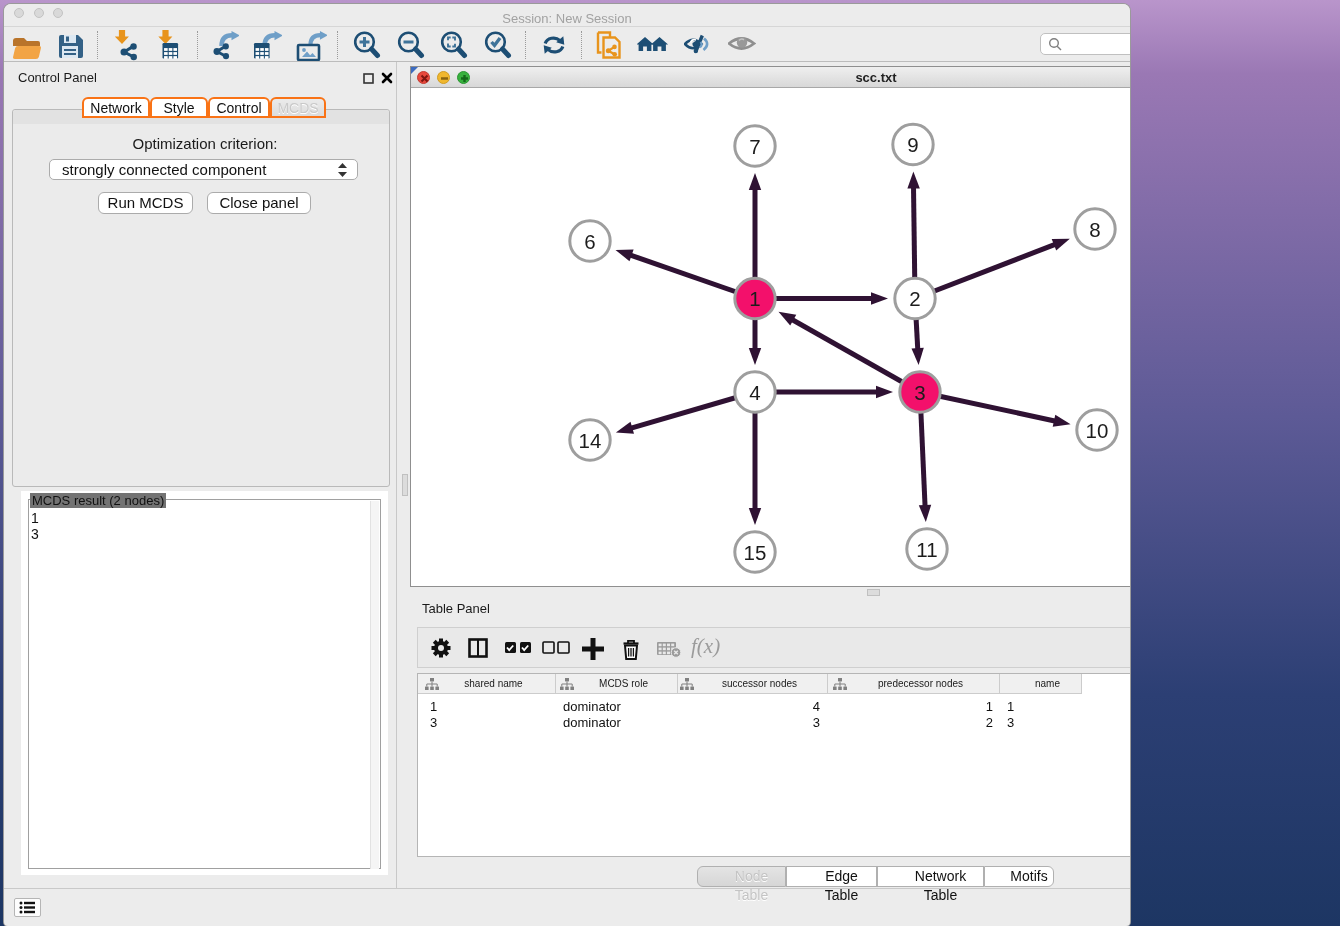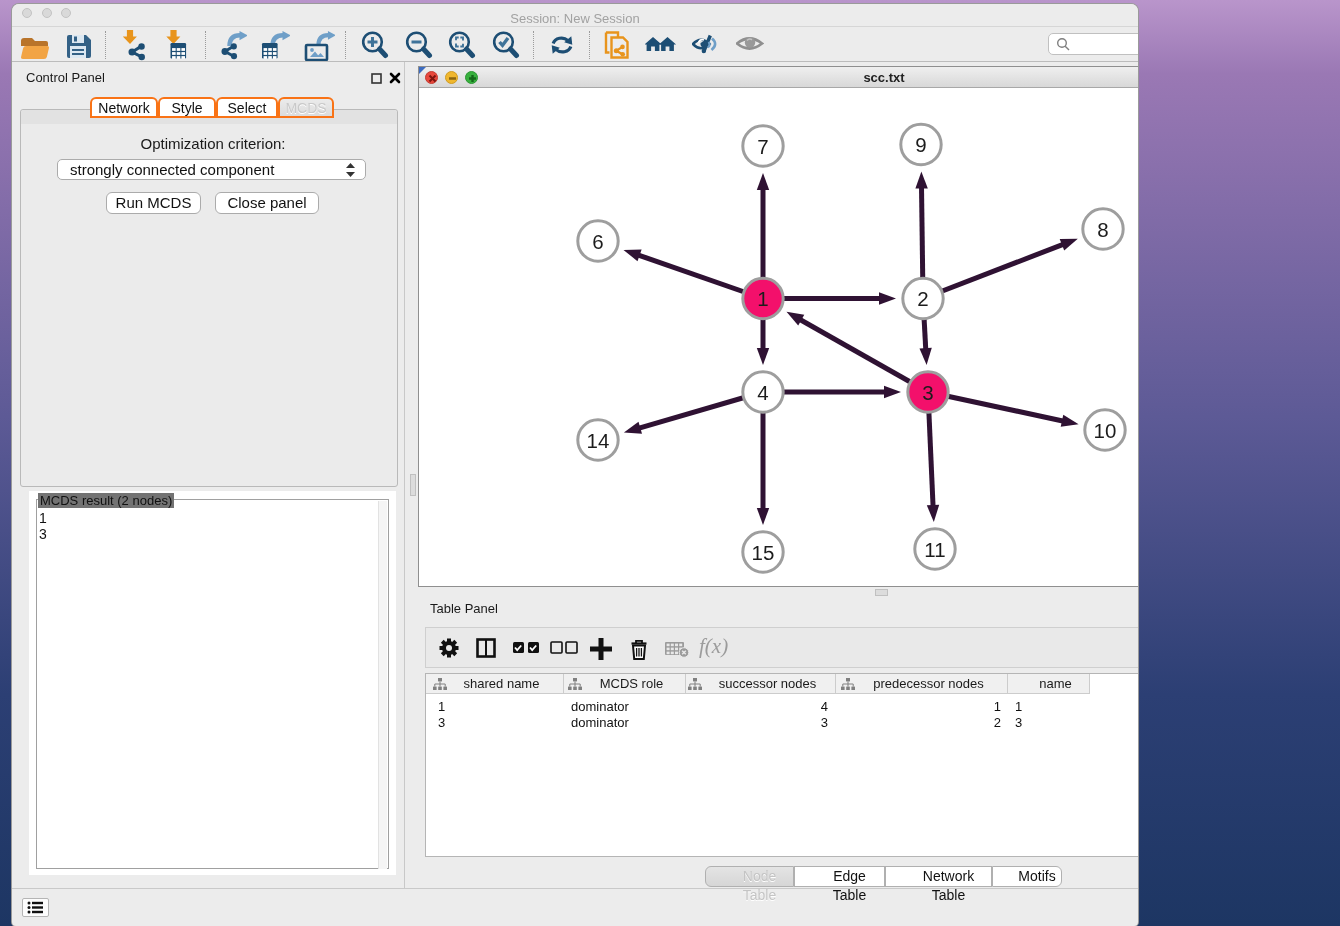--- a/index.html
+++ b/index.html
@@ -1,19 +1,19 @@
 <!DOCTYPE html>
 <html><head><meta charset="utf-8">
 <style>
 *{margin:0;padding:0;box-sizing:border-box;}
 body{width:1340px;height:926px;overflow:hidden;
  font-family:"Liberation Sans",sans-serif;
  background:linear-gradient(180deg,#b995cb 0%,#9a78b4 8%,#5d5a96 45%,#2c3f74 75%,#1d3663 100%);}
 .abs{position:absolute;}
-#win{position:absolute;left:12px;top:4px;width:1126px;height:922px;background:#ececec;
+#win{position:absolute;left:4px;top:4px;width:1126px;height:922px;background:#ececec;
  border-radius:7px 7px 4px 4px;box-shadow:0 0 0 1px #9a9a9a;overflow:hidden;}
 
 #titlebar{position:absolute;left:0;top:0;width:100%;height:23px;background:#ececec;border-bottom:1px solid #d6d6d6;}
 .tl{position:absolute;top:4px;width:10px;height:10px;border-radius:50%;background:#d9d9d9;border:1px solid #c2c2c2;}
 #title{position:absolute;top:7px;left:0;width:100%;text-align:center;font-size:13px;color:#a2a2a2;}
 
 #toolbar{position:absolute;left:0;top:23px;width:100%;height:35px;background:#ececec;border-bottom:1px solid #bcbcbc;}
 .tsep{position:absolute;top:4px;height:28px;width:0;border-left:1px dotted #9a9a9a;}
 .ticon{position:absolute;top:2px;}
 #searchbox{position:absolute;left:1036px;top:6px;width:292px;height:22px;background:#fff;border:1px solid #c0c0c0;border-radius:5px;}
@@ -49,21 +49,21 @@
 .mac{position:absolute;top:4px;width:13px;height:13px;border-radius:50%;}
 #netcorner{position:absolute;left:0;top:0;width:0;height:0;border-top:7px solid #3d6cc0;border-right:7px solid transparent;}
 
 #grip-v{position:absolute;left:398px;top:470px;width:6px;height:22px;background:#dcdcdc;border:1px solid #c0c0c0;}
 #grip-h{position:absolute;left:863px;top:585px;width:13px;height:7px;background:#dcdcdc;border:1px solid #c0c0c0;}
 
 #tp-head{position:absolute;left:418px;top:597px;font-size:13px;color:#1a1a1a;}
 #tp-toolbar{position:absolute;left:413px;top:623px;width:920px;height:41px;background:#e9e9e9;border:1px solid #cfcfcf;}
 #tp-table{position:absolute;left:413px;top:669px;width:920px;height:184px;background:#fff;border:1px solid #b5b5b5;}
 #thead{position:absolute;left:0;top:0;width:664px;height:20px;background:#f0f0f0;border-bottom:1px solid #cccccc;}
-.hcell{position:absolute;top:0;height:20px;border-right:1px solid #cccccc;font-size:13px;color:#1a1a1a;text-align:center;line-height:20px;}
+.hcell{position:absolute;top:0;height:20px;border-right:1px solid #cccccc;font-size:10px;color:#1a1a1a;text-align:center;line-height:20px;}
 .tcell{position:absolute;font-size:13px;color:#111;height:16px;line-height:16px;}
 
 .btab{position:absolute;top:862px;height:21px;border:1px solid #b0b0b0;background:#fff;font-size:14px;color:#111;
  text-align:center;line-height:19px;padding-left:20px;}
 .btabsel{background:linear-gradient(#e4e4e4,#d6d6d6);color:#c4c4c4;text-shadow:0 1px 0 #fff;}
 </style></head><body>
 <div id="win">
  <div id="titlebar">
   <div class="tl" style="left:10px;"></div>
       <div class="tl" style="left:29.5px;"></div>
@@ -232,21 +232,21 @@
     </div>
 <div id="cp-head">Control Panel</div>
 <svg class="abs" style="left:359px;top:69px" width="11" height="11">
       <rect x="1" y="1" width="9" height="9" fill="none" stroke="#333" stroke-width="1.6"></rect>
     </svg>
 <svg class="abs" style="left:377px;top:68px" width="12" height="12">
       <path d="M2 2 L10 10 M10 2 L2 10" stroke="#000" stroke-width="2.6" stroke-linecap="round"></path>
     </svg>
 <div class="tab" style="left:78px;width:68px;">Network</div>
 <div class="tab" style="left:146px;width:58px;">Style</div>
-<div class="tab" style="left:204px;width:62px;">Select</div>
+<div class="tab" style="left:204px;width:62px;">Control</div>
 <div class="tab tabsel" style="left:266px;width:56px;">MCDS</div>
 <div id="cp-body">
       <div class="innertop"></div>
     </div>
 <div id="optlabel">Optimization criterion:</div>
 <div id="dropdown">strongly connected component<svg width="11" height="14" style="position:absolute;right:9px;top:3px" viewBox="0 0 11 14">
         <path d="M5.5 0 L10 5 H1 z" fill="#333"></path>
         <path d="M5.5 14 L1 9 H10 z" fill="#333"></path>
       </svg></div>
 <div class="btn" style="left:94px;width:95px;">Run MCDS</div>

